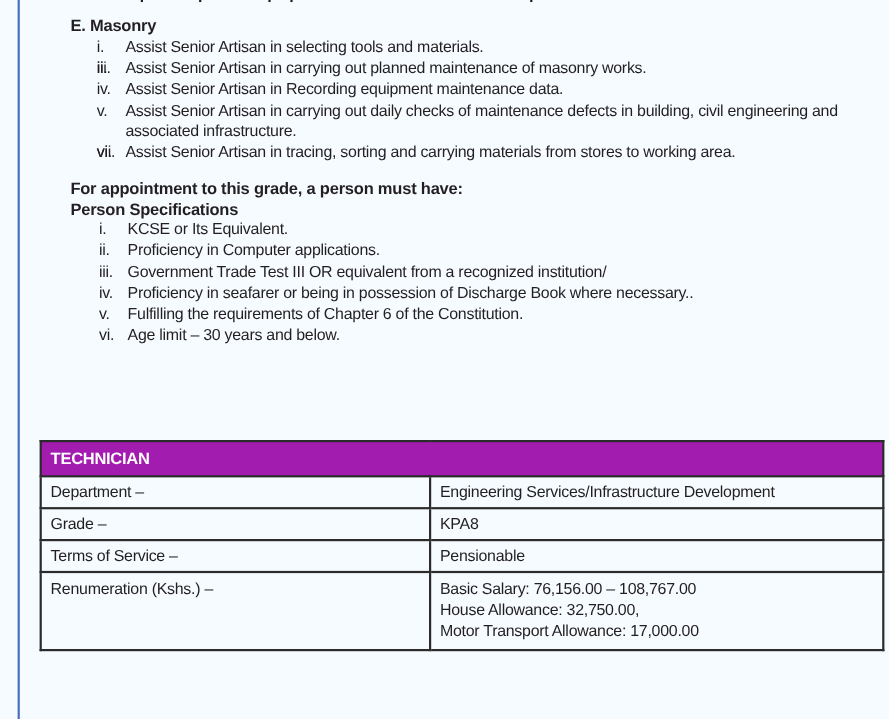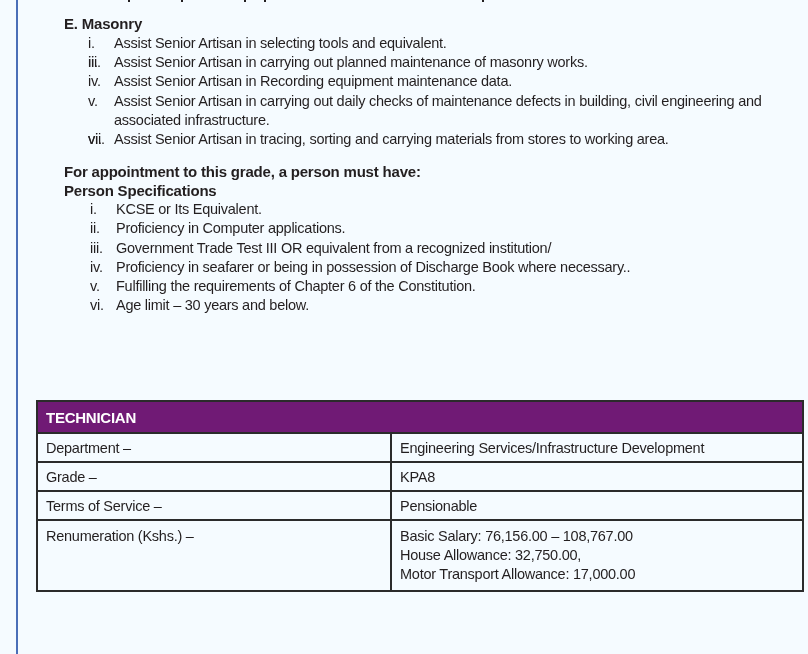--- a/index.html
+++ b/index.html
@@ -91,21 +91,21 @@
     table.job-table {
       position: absolute;
       left: 36px;
       top: 400px;
       width: 768px;
       border-collapse: collapse;
       font-size: 14.5px;
       letter-spacing: -0.25px;
     }
     table.job-table th {
-      background: #701a75;
+      background: #a21caf;
       color: #ffffff;
       text-align: left;
       font-weight: bold;
       font-size: 15px;
       height: 30px;
       padding: 0 8px;
       border: 2px solid #2b2b2b;
       border-bottom-width: 2px;
     }
     table.job-table td {
@@ -138,21 +138,21 @@
   <span style="left:145px"></span>
   <span style="left:208px"></span>
   <span style="left:228px"></span>
   <span style="left:446px"></span>
 </div>
 
 <div class="content">
   <h3 class="section-title">E. Masonry</h3>
 
   <ol class="roman duties">
-    <li><span class="num">i.</span><span>Assist Senior Artisan in selecting tools and equivalent.</span></li>
+    <li><span class="num">i.</span><span>Assist Senior Artisan in selecting tools and materials.</span></li>
     <li><span class="num">ii.</span></li>
     <li><span class="num">iii.</span><span>Assist Senior Artisan in carrying out planned maintenance of masonry works.</span></li>
     <li><span class="num">iv.</span><span>Assist Senior Artisan in Recording equipment maintenance data.</span></li>
     <li><span class="num">v.</span><span>Assist Senior Artisan in carrying out daily checks of maintenance defects in building, civil engineering and associated infrastructure.</span></li>
     <li><span class="num">vi.</span></li>
     <li><span class="num">vii.</span><span>Assist Senior Artisan in tracing, sorting and carrying materials from stores to working area.</span></li>
   </ol>
 
   <div class="spec-block">
     <h3 class="section-title">For appointment to this grade, a person must have:</h3>

